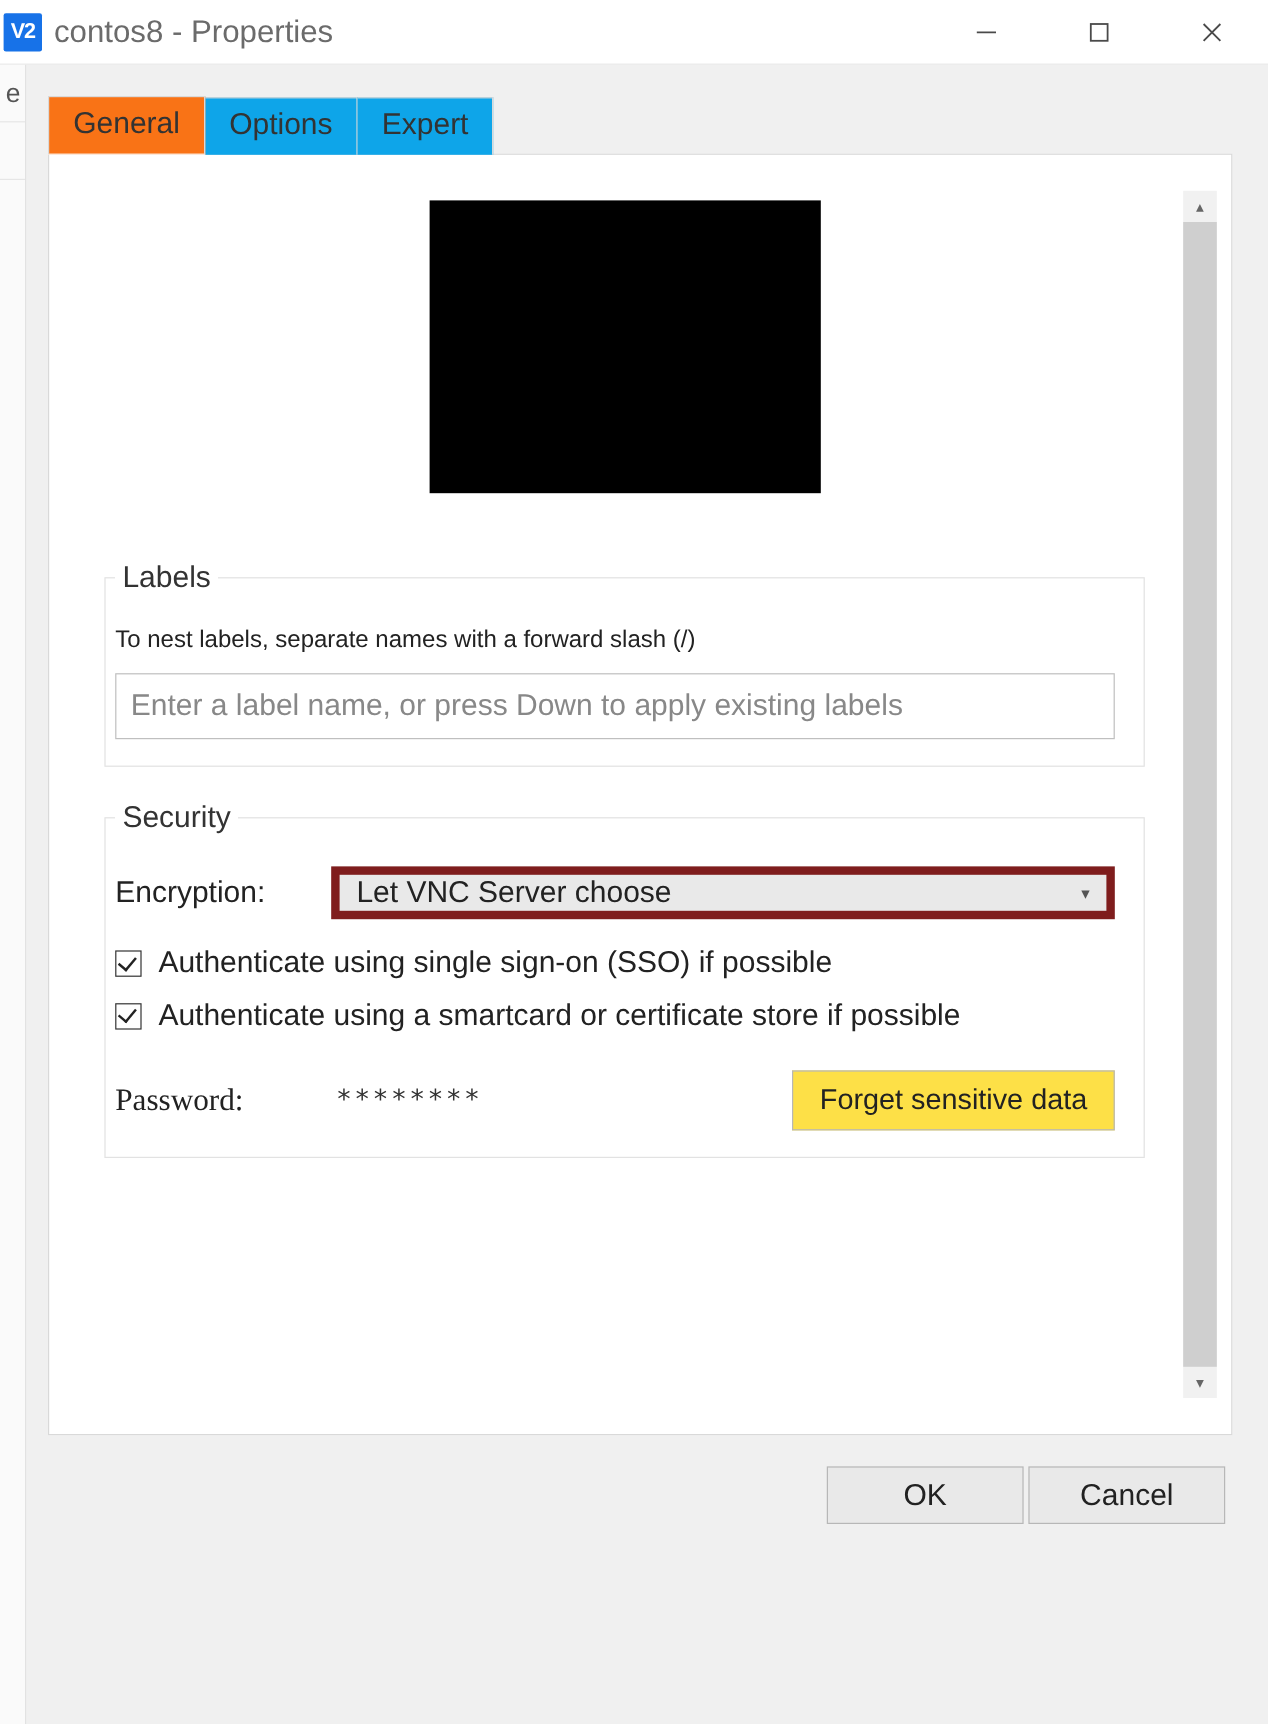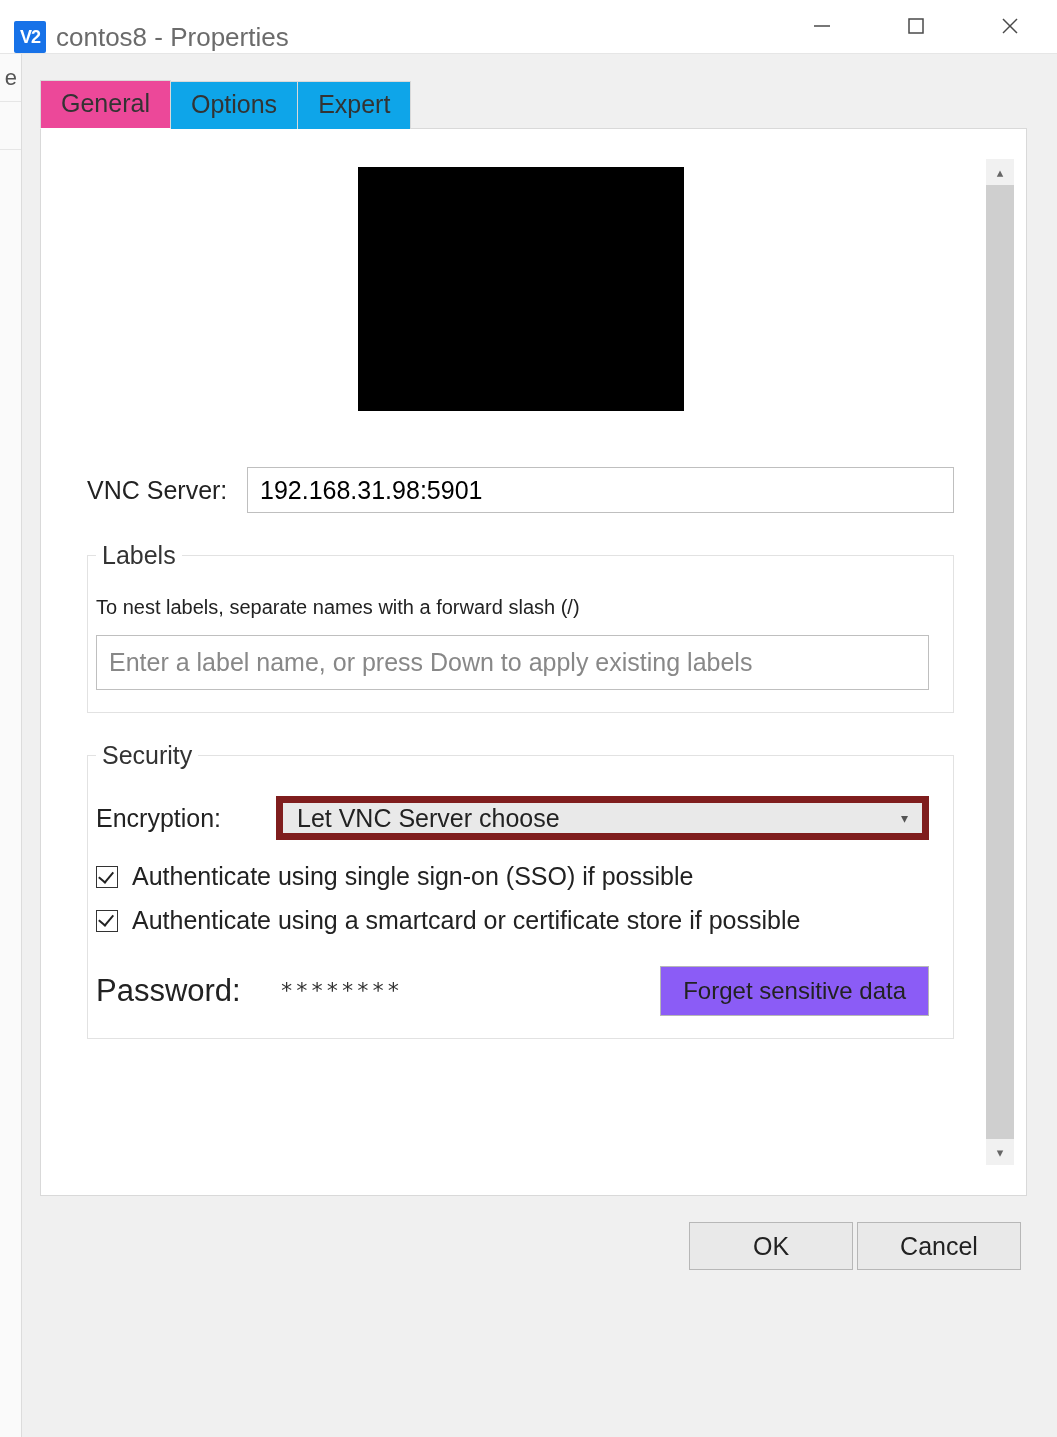--- a/index.html
+++ b/index.html
@@ -9,22 +9,22 @@
     font-family: "Segoe UI", Tahoma, sans-serif;
     font-size: 24px;
     background: #f0f0f0;
     color: #222;
   }
   
   .titlebar {
     height: 54px;
     background: #ffffff;
     display: flex;
-    align-items: flex-end;
-    padding: 0 0 0 14px;
+    align-items: center;
+    padding: 0 0 0 3px;
     border-bottom: 1px solid #e6e6e6;
   }
   .app-icon {
     width: 32px; height: 32px;
     background: #1772e8;
     color: #fff;
     font-size: 18px;
     font-weight: bold;
     display: flex; align-items: center; justify-content: center;
     border-radius: 2px;
@@ -60,21 +60,21 @@
     border: 1px solid #d9d9d9;
     border-bottom: none;
     background: #f0f0f0;
     color: #333;
     font-size: 25px;
     margin-right: 0;
     position: relative;
     top: 1px;
   }
   .tab.active {
-    background: #ec4899;
+    background: #f97316;
     border-color: #d9d9d9;
     border-bottom: 1px solid #ffffff;
     z-index: 3;
   }
   .tab:not(.active) {
     background: #0ea5e9;
     border-left: none;
   }
   .tabstrip .tab:first-child { border-left: 1px solid #d9d9d9; }
   .tabpanel {
@@ -192,33 +192,33 @@
     width: 12px; height: 7px;
     border-left: 2.5px solid #222;
     border-bottom: 2.5px solid #222;
     transform: rotate(-50deg) translate(1px,-2px);
   }
   .pwd-row {
     display: flex;
     align-items: center;
     margin-top: 28px;
   }
-  .pwd-row .lbl { width: 180px; font-size: 31px; }
+  .pwd-row .lbl { width: 180px; font-size: 26px; font-family: Liberation Serif, serif; }
   .pwd-val {
     font-size: 22px;
     letter-spacing: 2px;
     color: #333;
     font-family: monospace;
     margin-left: 4px;
   }
   .forget-btn {
     margin-left: auto;
     padding: 10px 22px;
     border: 1px solid #b7b7b7;
-    background: #8b5cf6;
+    background: #fde047;
     font-size: 24px;
   }
   
   .footer {
     display: flex;
     justify-content: flex-end;
     gap: 4px;
     padding: 26px 6px 10px 0;
   }
   .btn {
@@ -279,24 +279,20 @@
     <div class="tab active">General</div>
     <div class="tab">Options</div>
     <div class="tab">Expert</div>
   </div>
 
   <div class="tabpanel">
     <div class="tabpanel-inner">
 
       <div class="preview-box"></div>
 
-      <div class="form-row">
-        <label>VNC Server:</label>
-        <input class="text-input" type="text" value="192.168.31.98:5901" style="">
-      </div>
 
 
       <fieldset class="group">
         <legend>Labels</legend>
         <div class="hint">To nest labels, separate names with a forward slash (/)</div>
         <input class="label-input" type="text" placeholder="Enter a label name, or press Down to apply existing labels" style="">
       </fieldset>
 
       <fieldset class="group">
         <legend>Security</legend>

